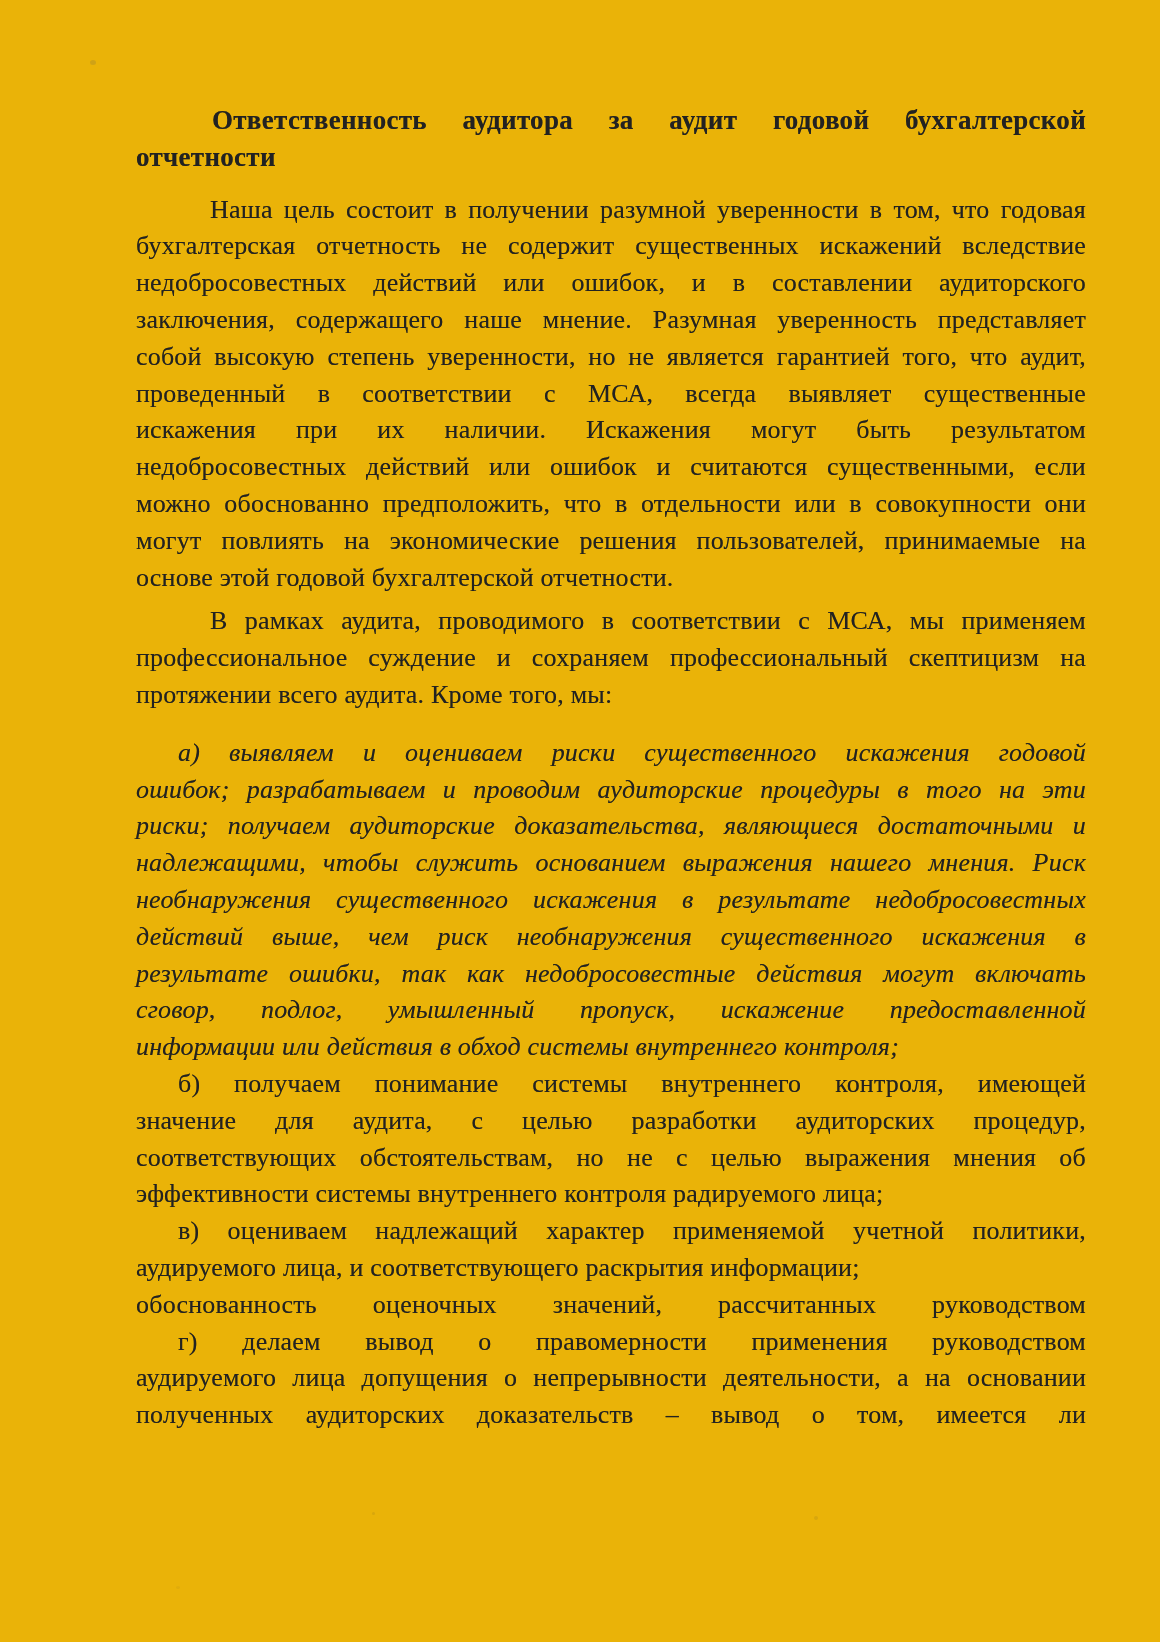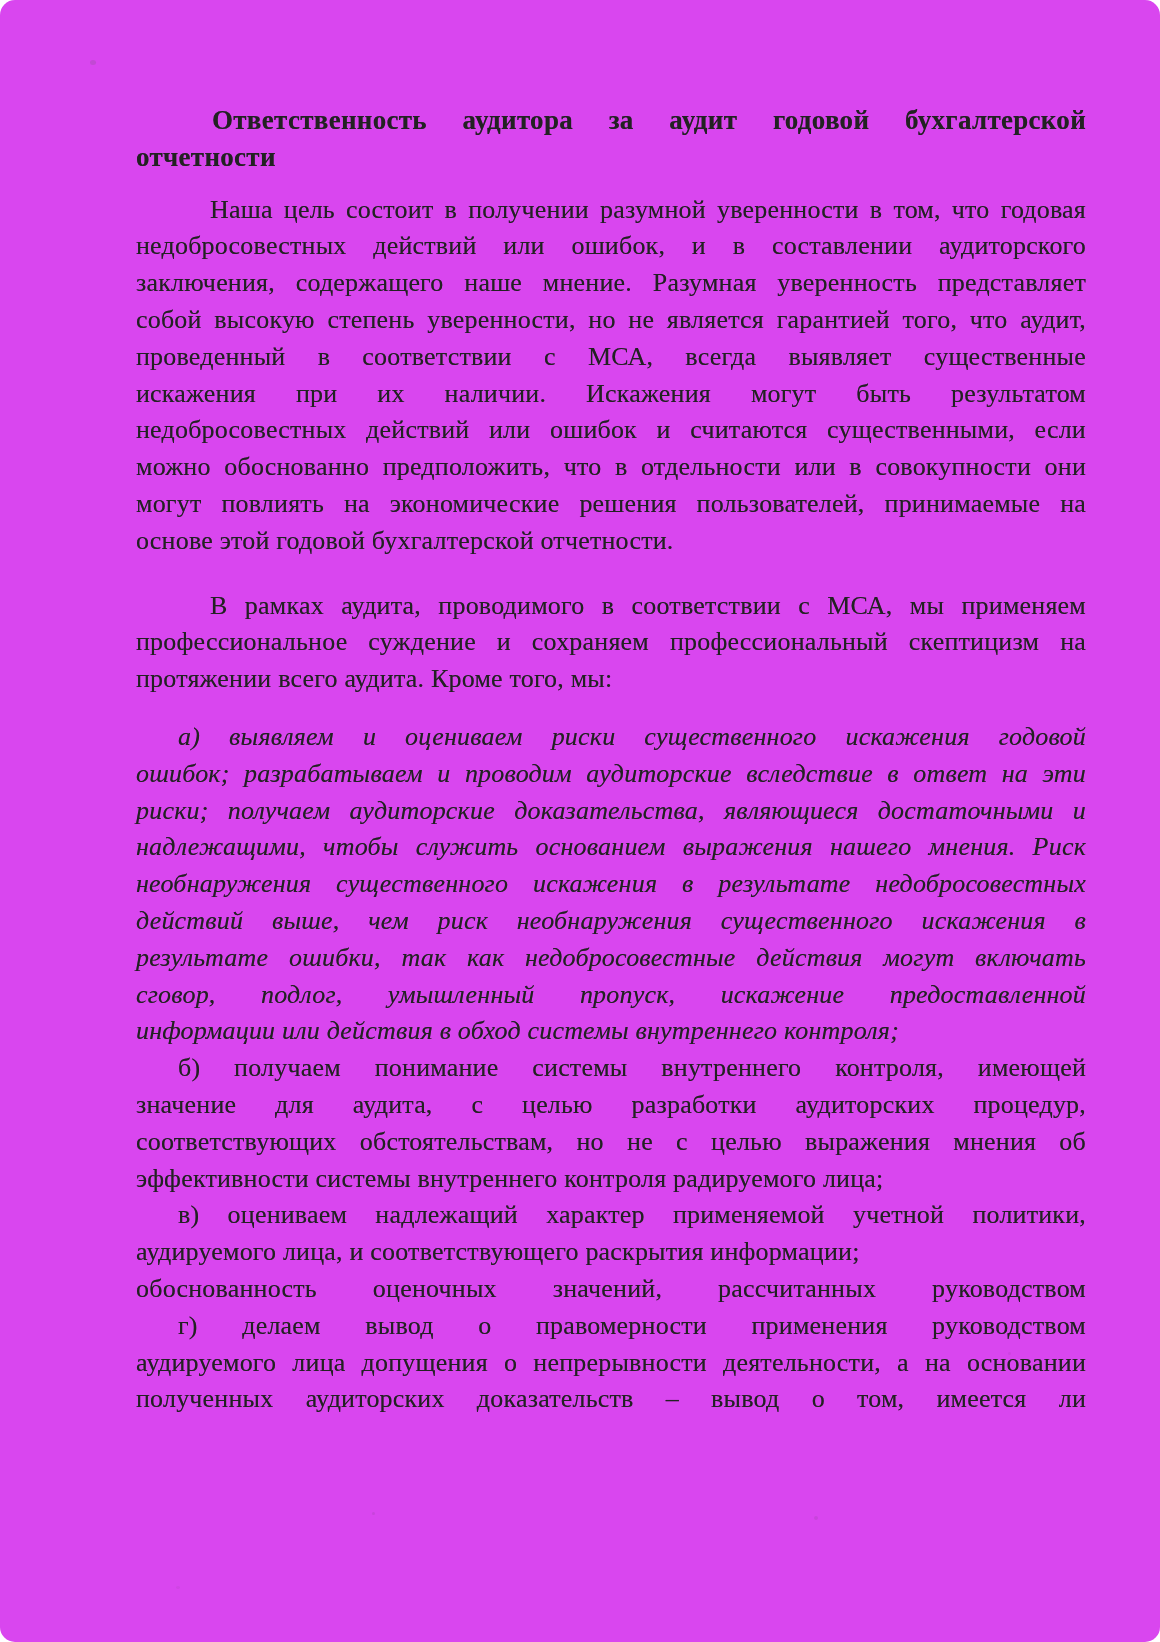--- a/index.html
+++ b/index.html
@@ -1,24 +1,23 @@
 <!DOCTYPE html>
 <html><head>
 <meta charset="utf-8">
 <style>
   html, body { margin: 0; padding: 0; background: #ffffff; }
   .page {
     position: relative;
     width: 1160px;
     height: 1642px;
-    background: #d946ef;
+    background: #eab308;
     font-family: "Liberation Serif", "DejaVu Serif", serif;
     color: #222222;
     overflow: hidden;
-    border-radius: 15px;
   }
   .text-block {
     position: absolute;
     left: 136px;
     top: 102px;
     width: 950px;
     text-shadow: 0 0 0.5px rgba(25,25,25,0.45);
   }
   .line {
     font-size: 26px;
@@ -28,21 +27,21 @@
     text-align-last: justify;
   }
   .line.last { text-align-last: left; }
   .indent-title { text-indent: 76px; }
   .indent-para  { text-indent: 74px; }
   .indent-item  { text-indent: 42px; }
   .doc-title { font-weight: bold; margin: 0; }
   .doc-title .line { font-size: 27px; letter-spacing: 0.3px; }
   .paragraph { margin: 0; }
   .p-objective { margin-top: 16px; }
-  .p-framework { margin-top: 28px; }
+  .p-framework { margin-top: 7px; }
   .p-item-a    { margin-top: 21px; font-style: italic; }
   .p-item-b, .p-item-v, .p-item-g { margin-top: 0; }
   
   .speck {
     position: absolute;
     border-radius: 50%;
     background: rgba(60,60,60,0.10);
   }
   .speck.s1 { left: 90px;  top: 60px;   width: 6px; height: 5px; background: rgba(90,90,90,0.18); }
   .speck.s2 { left: 814px; top: 1516px; width: 4px; height: 4px; }
@@ -55,38 +54,39 @@
 
 <div class="page">
   <div class="text-block">
     <h1 class="doc-title" id="doc-title">
         <div class="line indent-title">Ответственность аудитора за аудит годовой бухгалтерской</div>
         <div class="line last">отчетности</div>
       </h1>
     <div id="paragraphs">
         <div class="paragraph kind-body p-objective">
           <div class="line indent-para">Наша цель состоит в получении разумной уверенности в том, что годовая</div>
+          <div class="line">бухгалтерская отчетность не содержит существенных искажений вследствие</div>
           <div class="line">недобросовестных действий или ошибок, и в составлении аудиторского</div>
           <div class="line">заключения, содержащего наше мнение. Разумная уверенность представляет</div>
           <div class="line">собой высокую степень уверенности, но не является гарантией того, что аудит,</div>
           <div class="line">проведенный в соответствии с МСА, всегда выявляет существенные</div>
           <div class="line">искажения при их наличии. Искажения могут быть результатом</div>
           <div class="line">недобросовестных действий или ошибок и считаются существенными, если</div>
           <div class="line">можно обоснованно предположить, что в отдельности или в совокупности они</div>
           <div class="line">могут повлиять на экономические решения пользователей, принимаемые на</div>
           <div class="line last">основе этой годовой бухгалтерской отчетности.</div>
         </div>
         <div class="paragraph kind-body p-framework">
           <div class="line indent-para">В рамках аудита, проводимого в соответствии с МСА, мы применяем</div>
           <div class="line">профессиональное суждение и сохраняем профессиональный скептицизм на</div>
           <div class="line last">протяжении всего аудита. Кроме того, мы:</div>
         </div>
         <div class="paragraph kind-list-item p-item-a">
           <div class="line indent-item">а) выявляем и оцениваем риски существенного искажения годовой</div>
-          <div class="line">ошибок; разрабатываем и проводим аудиторские вследствие в ответ на эти</div>
+          <div class="line">ошибок; разрабатываем и проводим аудиторские процедуры в того на эти</div>
           <div class="line">риски; получаем аудиторские доказательства, являющиеся достаточными и</div>
           <div class="line">надлежащими, чтобы служить основанием выражения нашего мнения. Риск</div>
           <div class="line">необнаружения существенного искажения в результате недобросовестных</div>
           <div class="line">действий выше, чем риск необнаружения существенного искажения в</div>
           <div class="line">результате ошибки, так как недобросовестные действия могут включать</div>
           <div class="line">сговор, подлог, умышленный пропуск, искажение предоставленной</div>
           <div class="line last">информации или действия в обход системы внутреннего контроля;</div>
         </div>
         <div class="paragraph kind-list-item p-item-b">
           <div class="line indent-item">б) получаем понимание системы внутреннего контроля, имеющей</div>

